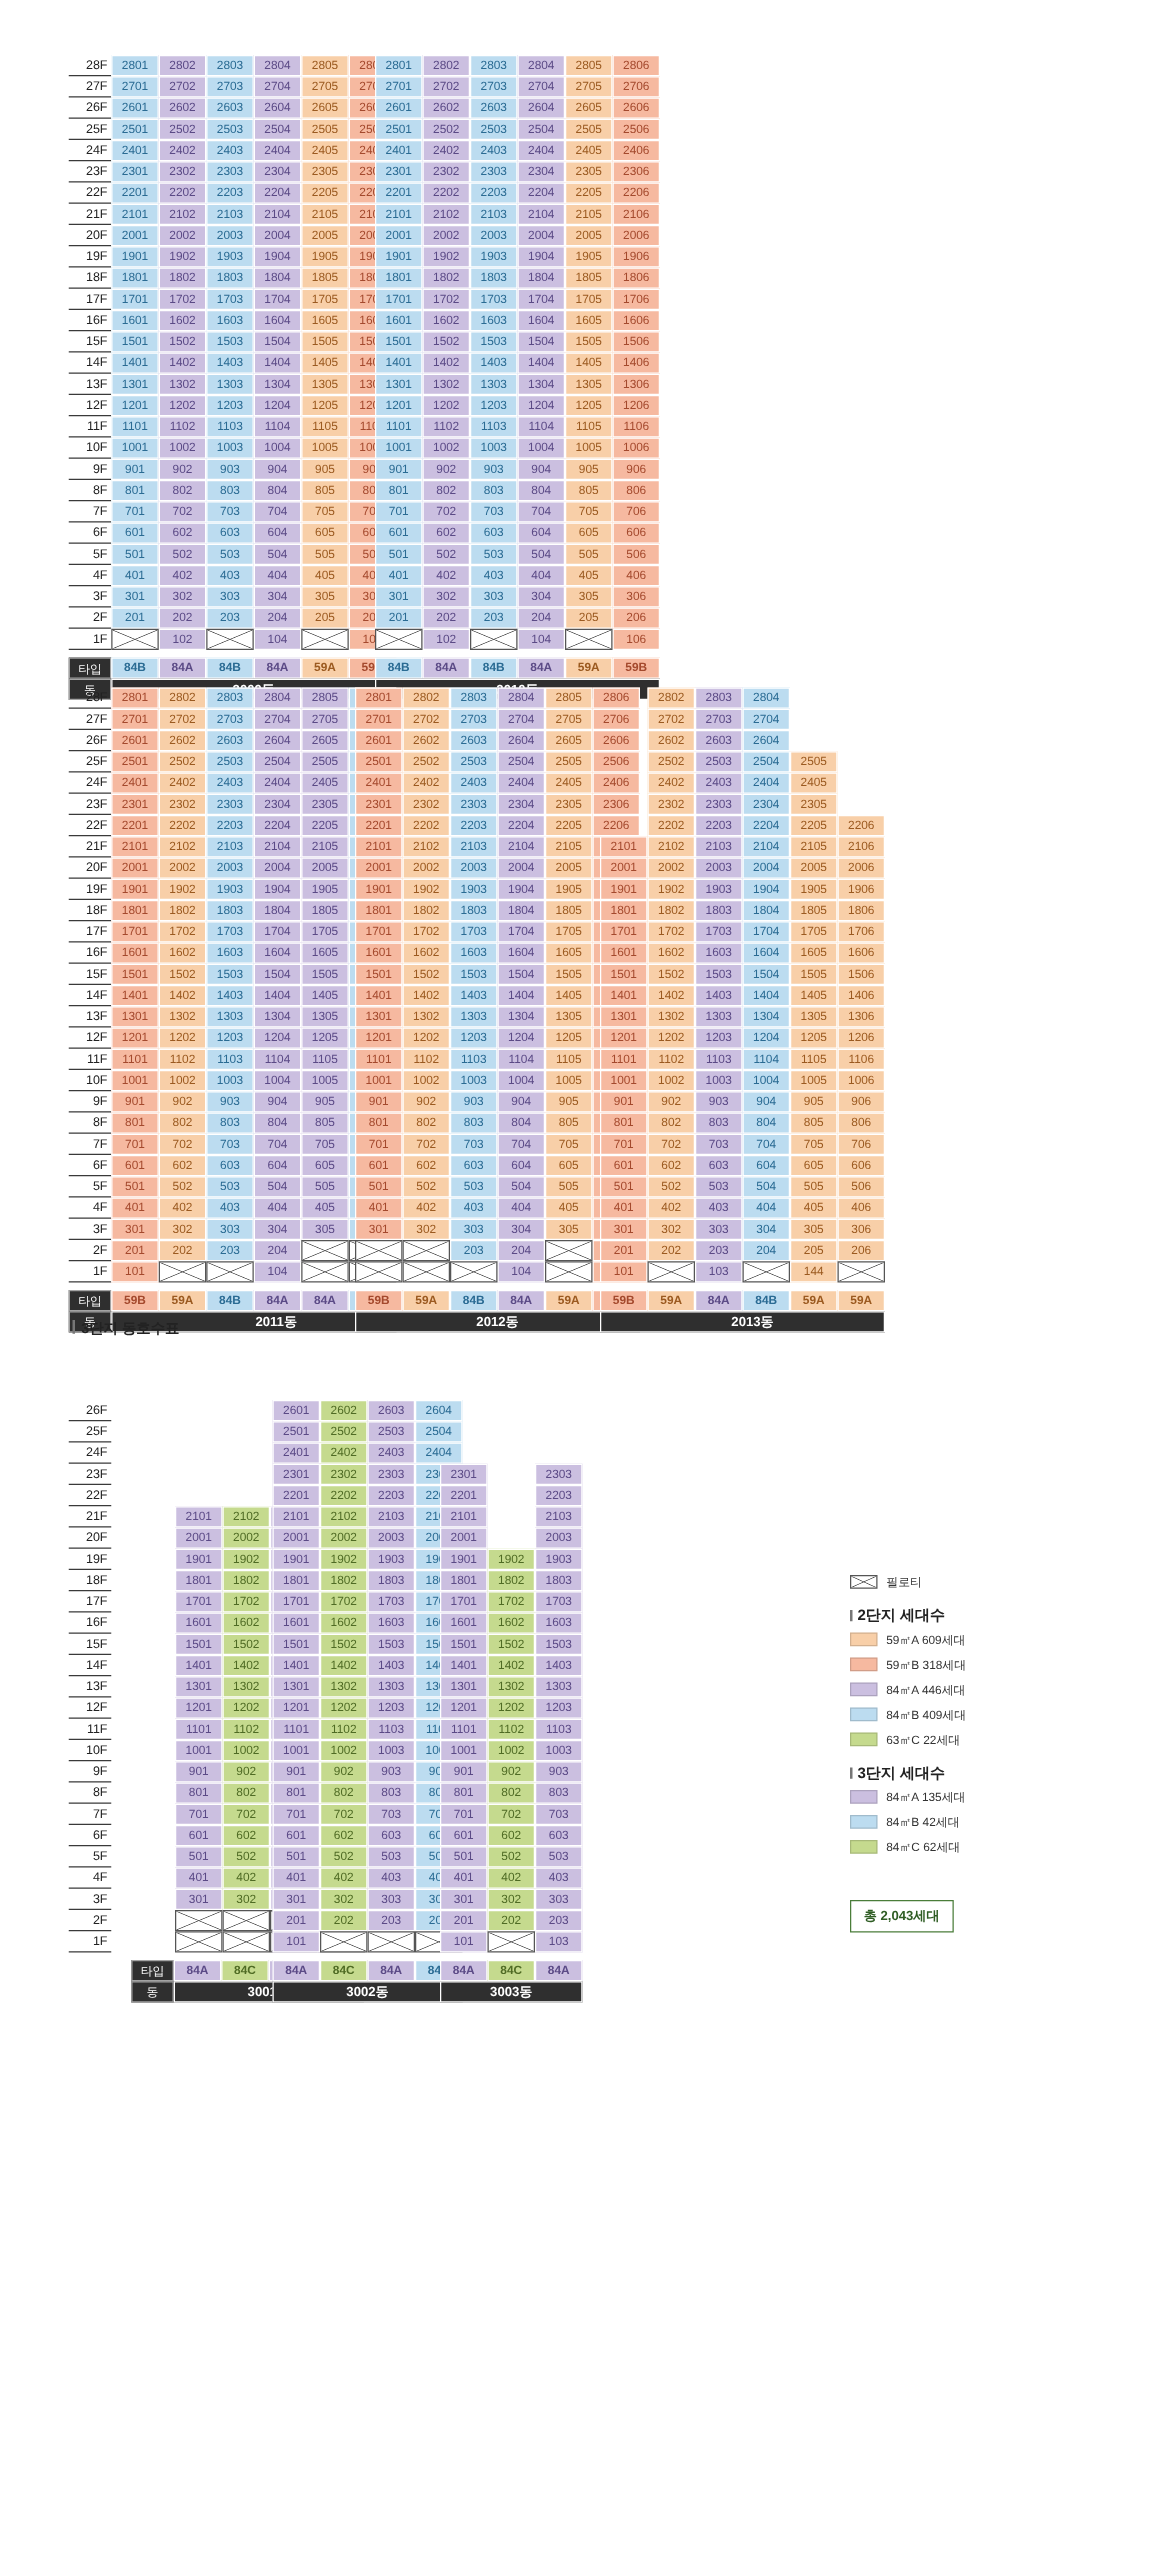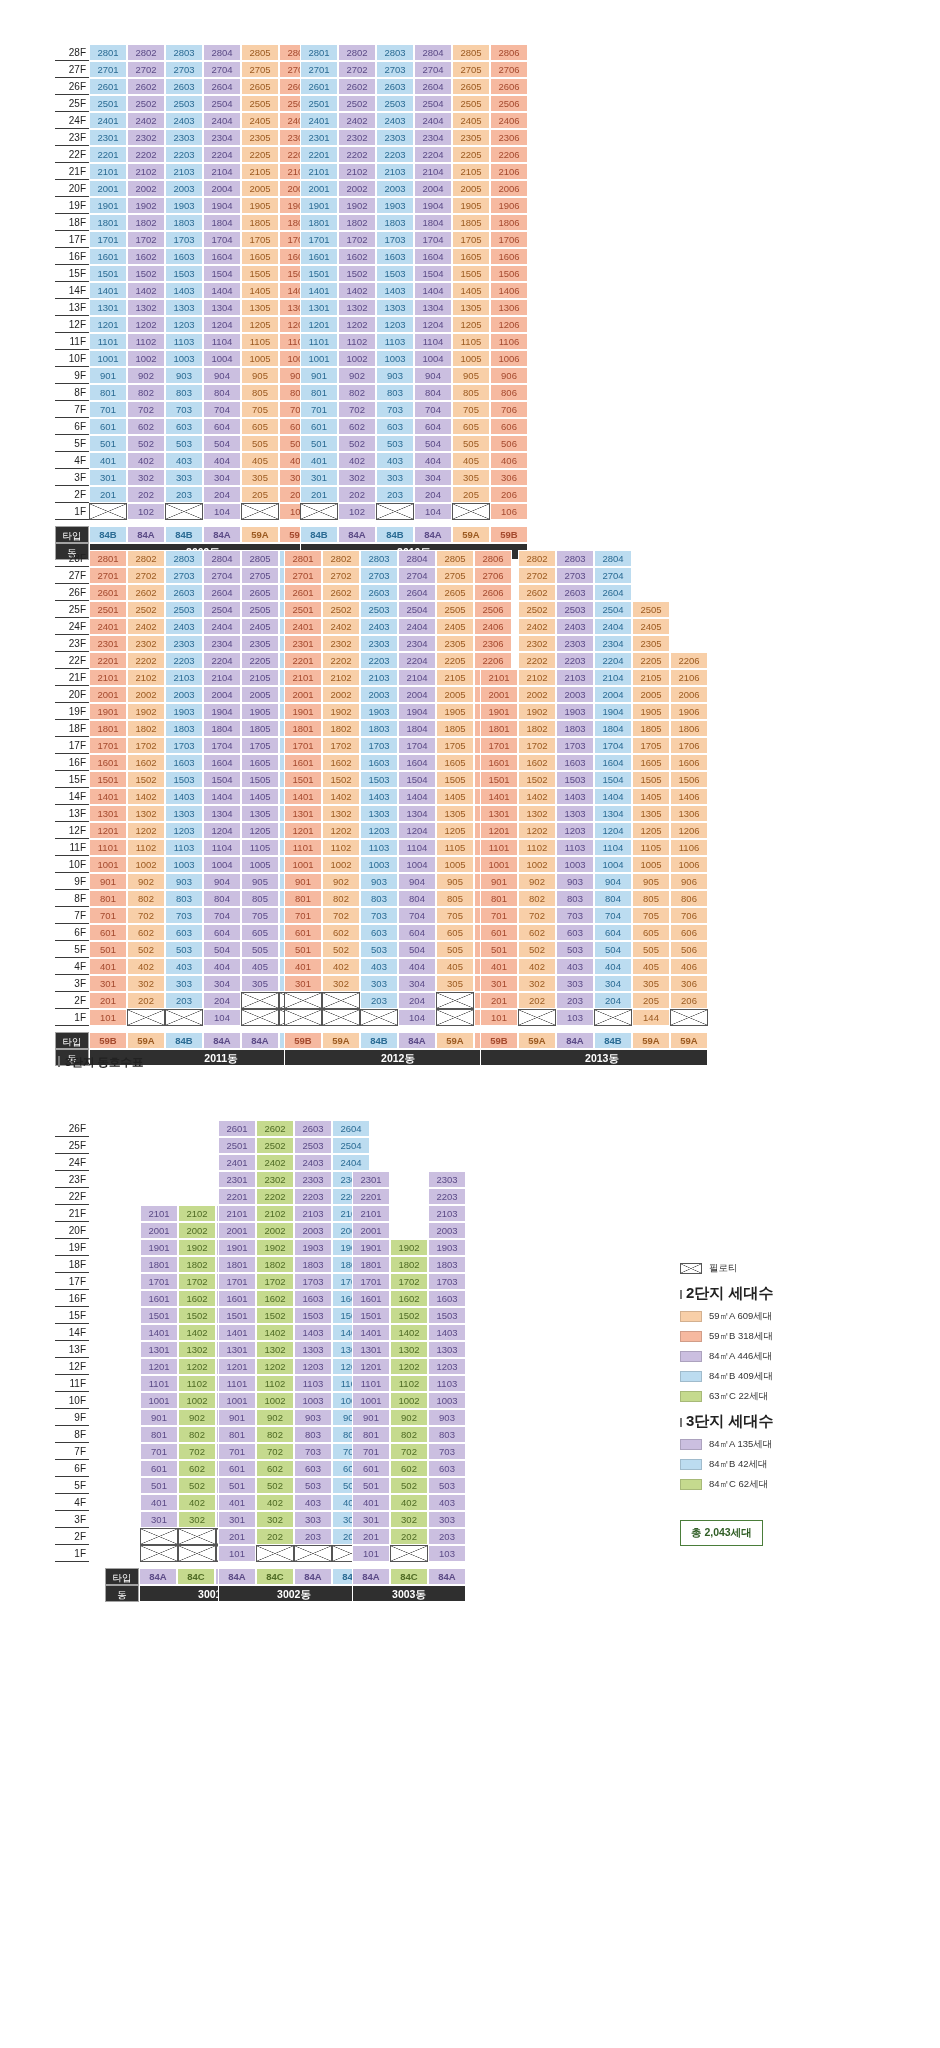--- a/index.html
+++ b/index.html
@@ -31,23 +31,23 @@
   .typecell{width:38px;height:17px;line-height:16px;font-size:9.5px;text-align:center;box-sizing:border-box;border:1px solid #fff;font-weight:bold;}
   .dongrow{display:flex;height:17px;}
   .dongname{height:17px;line-height:17px;font-size:10.5px;text-align:center;background:#2f2f2f;color:#fff;box-sizing:border-box;border:1px solid #fff;font-weight:bold;}
 
   
   .sectitle{position:absolute;font-size:11.5px;font-weight:bold;color:#222;}
   .sectitle .bar{display:inline-block;width:2px;height:11px;background:#777;vertical-align:-1px;margin-right:5px;}
 
   
   .legend{position:absolute;font-size:9.5px;color:#333;}
-  .legend .lrow{display:flex;align-items:center;height:16px;margin-bottom:4px;}
+  .legend .lrow{display:flex;height:16px;margin-bottom:4px;}
   .legend .sw{width:22px;height:11px;margin-right:7px;border:1px solid rgba(0,0,0,.15);box-sizing:border-box;}
-  .legend .grp{font-size:15px;font-weight:bold;color:#222;margin:8px 0 5px 0;}
+  .legend .grp{font-size:12px;font-weight:bold;color:#222;margin:8px 0 5px 0;}
   .legend .grp .b{display:inline-block;width:2px;height:9px;background:#777;vertical-align:-1px;margin-right:4px;}
   .legend .pilo{width:22px;height:11px;margin-right:7px;border:1px solid #555;box-sizing:border-box;position:relative;background:#fff;}
   .legend .pilo:before{content:"";position:absolute;inset:0;background:linear-gradient(to top right,transparent calc(50% - 0.6px),#555 50%,transparent calc(50% + 0.6px));}
   .legend .pilo:after{content:"";position:absolute;inset:0;background:linear-gradient(to bottom right,transparent calc(50% - 0.6px),#555 50%,transparent calc(50% + 0.6px));}
   .total{position:absolute;border:1px solid #4a7d3a;color:#2f5d24;font-size:10.5px;font-weight:bold;padding:5px 10px;background:#fff;}
 </style>
 </head>
 <body>
 
 <div class="wrap">

